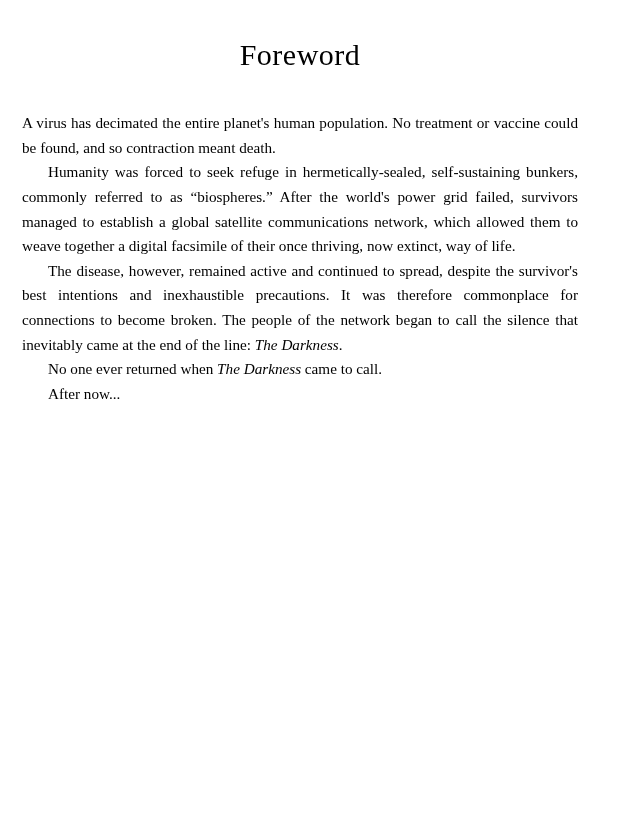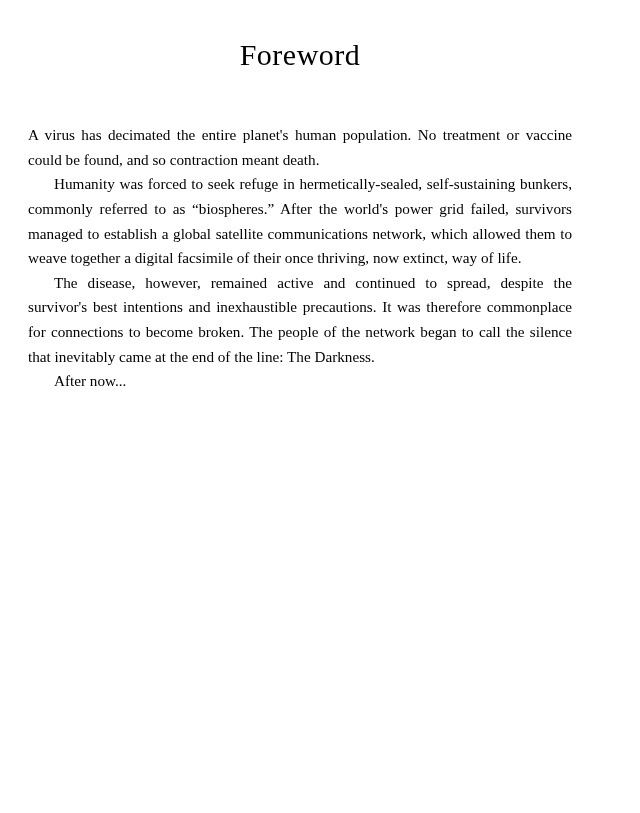--- a/index.html
+++ b/index.html
@@ -11,58 +11,60 @@
     height: 813px;
     background: #ffffff;
     font-family: "Liberation Serif", serif;
     color: #000000;
     overflow: hidden;
   }
   .page {
     width: 600px;
     height: 813px;
     box-sizing: border-box;
-    padding: 0 28px;
+    padding: 0 22px;
     position: relative;
   }
   .doc-title {
     text-align: center;
     font-family: "Liberation Serif", serif;
     font-size: 30px;
     font-weight: normal;
     letter-spacing: 0.5px;
     margin: 0;
     padding-top: 38px;
     line-height: 1.1;
   }
   .body-text {
-    margin-top: 52px;
+    margin-top: 40px;
   }
   p.para {
     margin: 0 0 0 0;
     font-size: 15.2px;
     line-height: 1.62;
     text-align: justify;
     text-justify: inter-word;
     -webkit-hyphens: none;
     hyphens: none;
   }
   p.para.indent {
     text-indent: 26px;
   }
   p.para .ital {
+    font-style: italic;
   }
   p.para.nojust {
     text-align: left;
   }
 </style>
 </head>
 <body>
 
 <div class="page">
   <h1 class="doc-title">Foreword</h1>
   <div class="body-text">
       <p class="para"><span>A virus has decimated the entire planet's human population. No treatment or vaccine could be found, and so contraction meant death.</span></p>
       <p class="para indent"><span>Humanity was forced to seek refuge in hermetically-sealed, self-sustaining bunkers, commonly referred to as “biospheres.” After the world's power grid failed, survivors managed to establish a global satellite communications network, which allowed them to weave together a digital facsimile of their once thriving, now extinct, way of life.</span></p>
       <p class="para indent"><span>The disease, however, remained active and continued to spread, despite the survivor's best intentions and inexhaustible precautions. It was therefore commonplace for connections to become broken. The people of the network began to call the silence that inevitably came at the end of the line: </span><span class="ital">The Darkness</span><span>.</span></p>
+      <p class="para indent nojust"><span>No one ever returned when </span><span class="ital">The Darkness</span><span> came to call.</span></p>
       <p class="para indent nojust"><span>After now...</span></p>
     </div>
 </div>
 
 </body></html>

